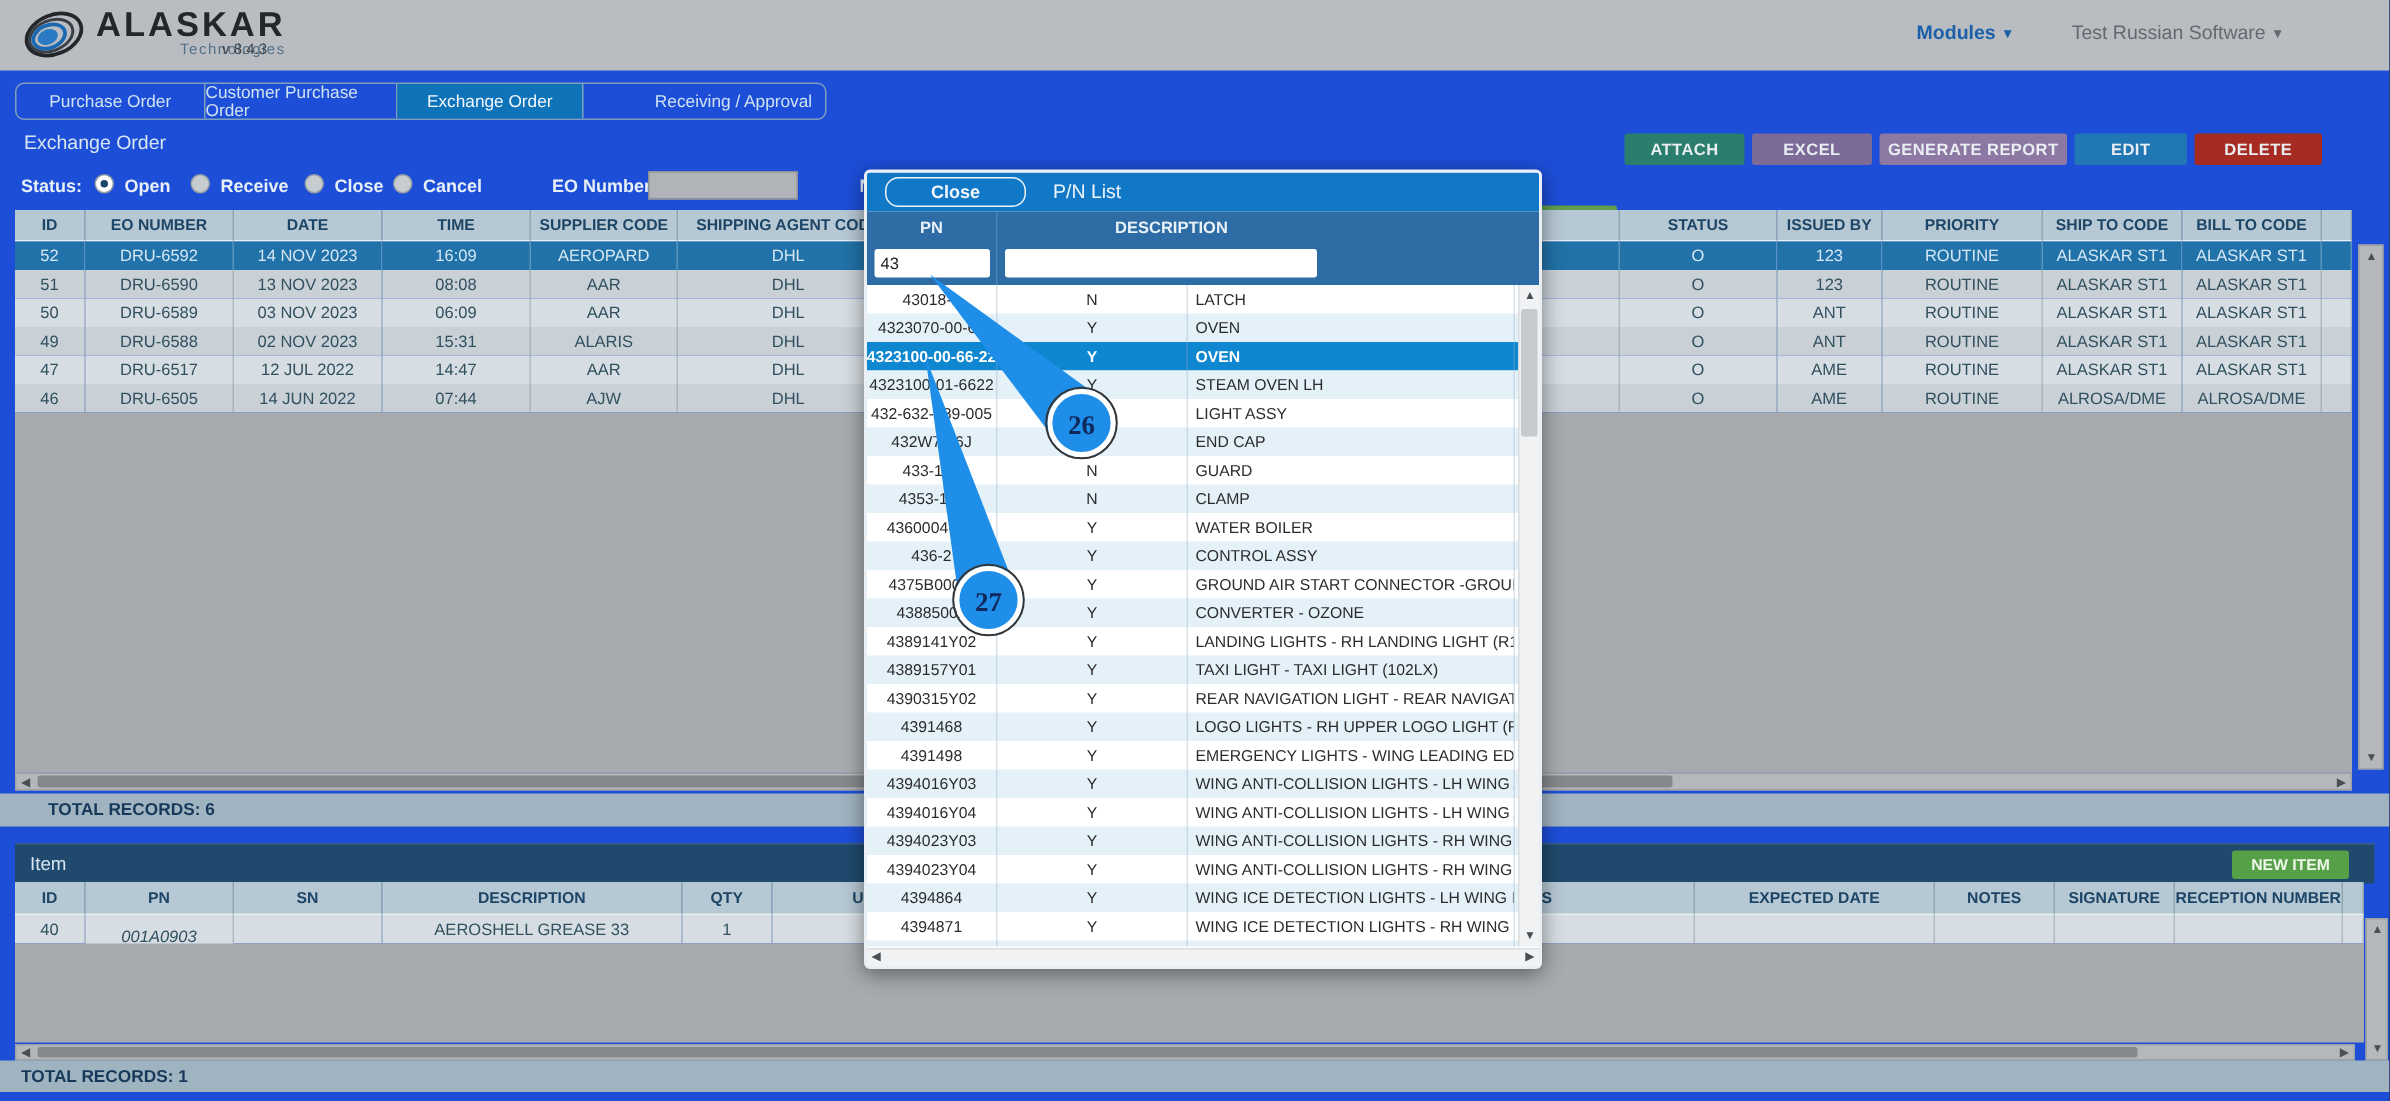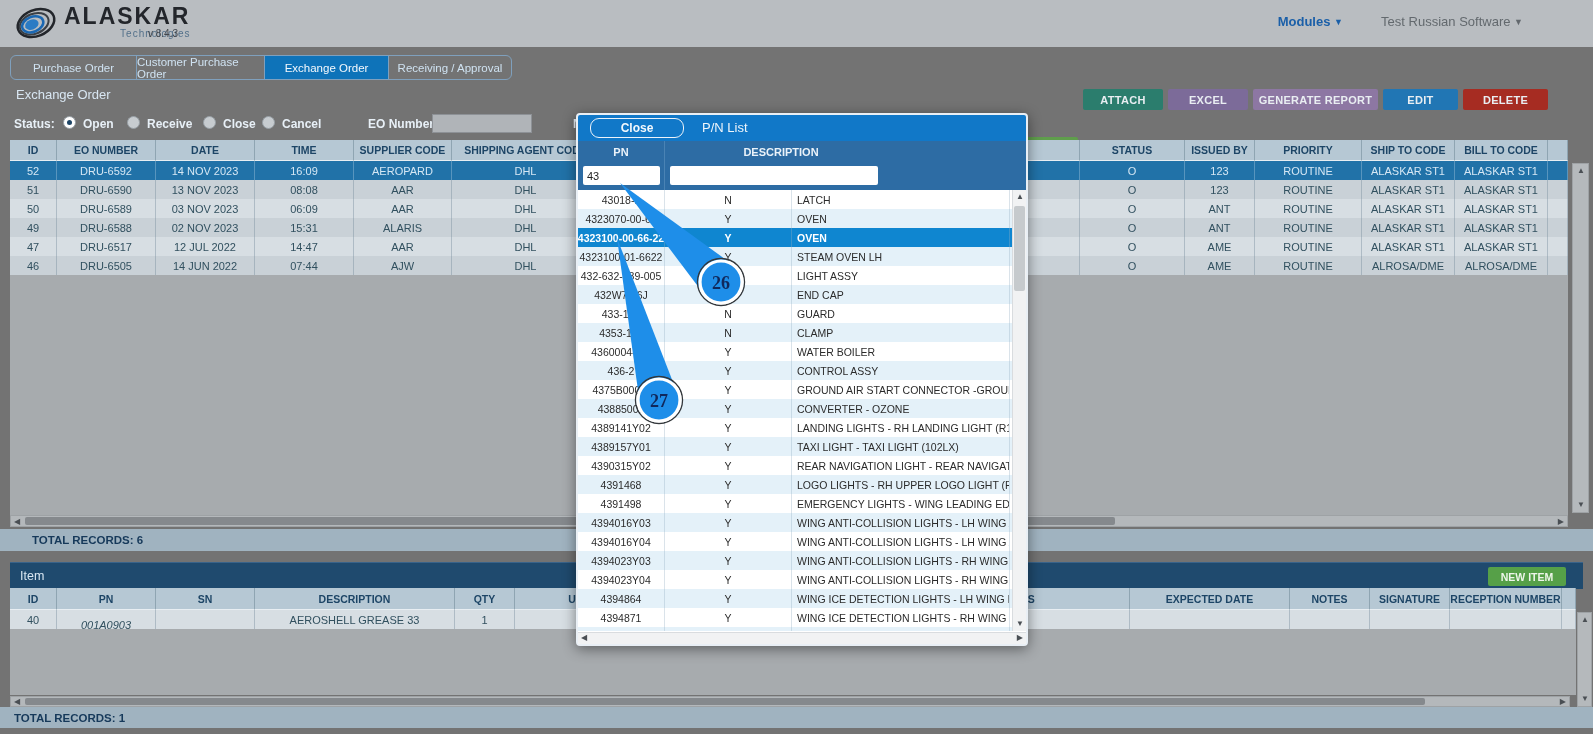--- a/index.html
+++ b/index.html
@@ -1,31 +1,31 @@
 <!DOCTYPE html>
 <html><head>
 <meta charset="utf-8">
 <style>
   html,body{margin:0;padding:0;background:#333;}
-  #screen{position:relative;width:1593px;height:734px;background:#737373;
+  #screen{position:relative;width:1593px;height:734px;background:#1d4ed8;
     font-family:"Liberation Sans",sans-serif;overflow:hidden;}
   
   .topbar{position:absolute;left:0;top:0;width:1593px;height:47px;background:#b9bdc1;}
   .logo{position:absolute;left:14px;top:4px;display:flex;align-items:flex-start;}
   .logo-text{margin-left:6px;}
   .logo-name{font-size:23px;letter-spacing:2px;color:#23262b;font-weight:bold;line-height:24px;}
   .logo-sub{font-size:10px;color:#53708a;text-align:right;letter-spacing:1px;}
   .logo-ver{position:absolute;left:148px;top:28px;font-size:10px;color:#44474c;}
   .modules{position:absolute;right:250px;top:14px;font-size:13px;font-weight:bold;color:#1a5fa8;cursor:pointer;}
   .account{position:absolute;right:70px;top:14px;font-size:13px;color:#63696e;cursor:pointer;}
   .caret{font-size:9px;vertical-align:1px;}
   
   .tabbar{position:absolute;left:10px;top:55px;height:23px;display:flex;border:1px solid #7fa0bd;border-radius:6px;overflow:hidden;}
   .tab{height:23px;display:flex;align-items:center;justify-content:center;font-size:11.5px;color:#cfe2f1;border-right:1px solid #7fa0bd;cursor:pointer;background:transparent;}
-  .tab:last-child{border-right:none;}
+  .tab:last-child{border-right:none;padding-left:39px;}
   .tab.active{background:#0e73b9;color:#f2f8fd;}
   
   .section-title{position:absolute;left:16px;top:87px;font-size:13px;color:#d8e6f2;}
   .btnrow{position:absolute;right:45px;top:89px;display:flex;gap:5px;}
   .btn{height:21px;display:flex;align-items:center;justify-content:center;color:#e9eef2;
     font-size:11px;font-weight:bold;letter-spacing:.3px;border-radius:2px;cursor:pointer;padding:0 4px;box-sizing:border-box;}
   
   .filterlbl{position:absolute;font-size:12px;font-weight:bold;color:#e8f0f7;}
   .radio{position:absolute;width:13px;height:13px;border-radius:50%;background:#c7ccd0;border:1px solid #98a0a6;box-sizing:border-box;cursor:pointer;}
   .radio.sel{background:#fff;}

